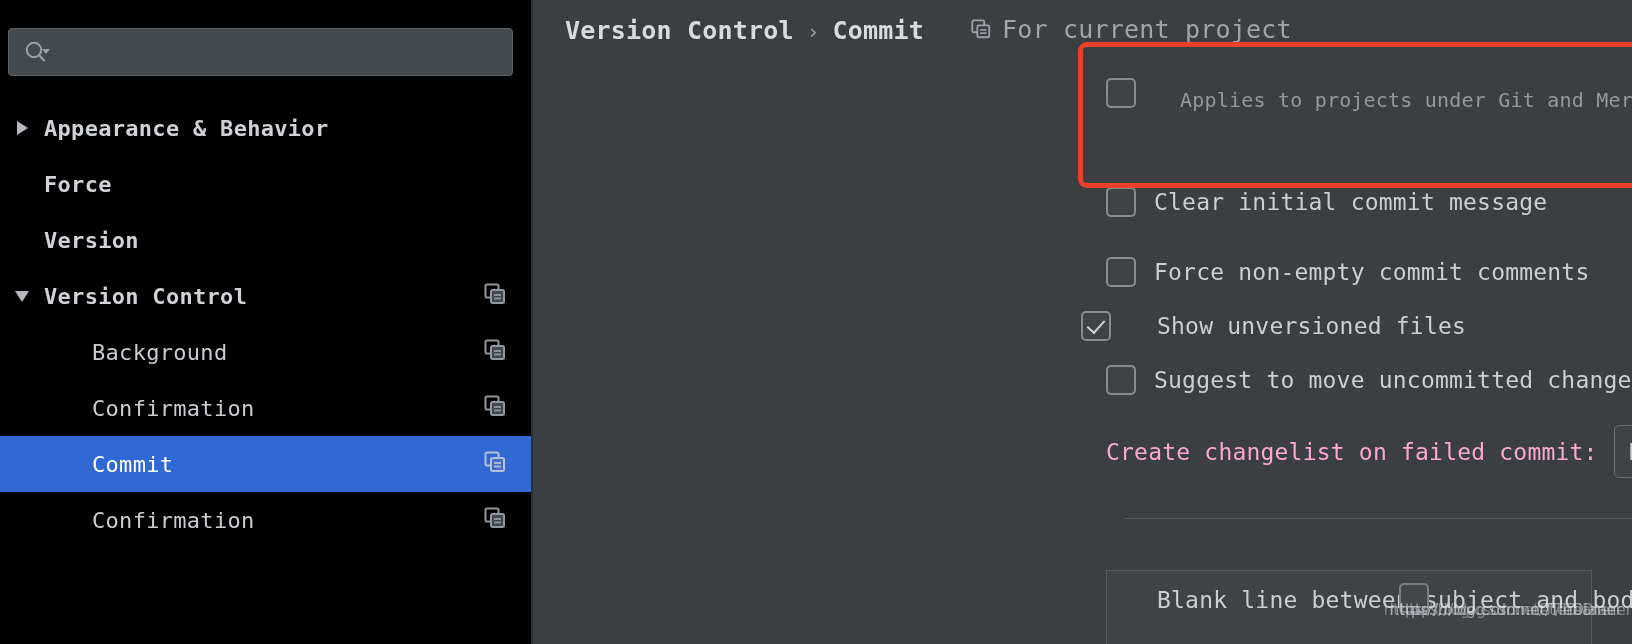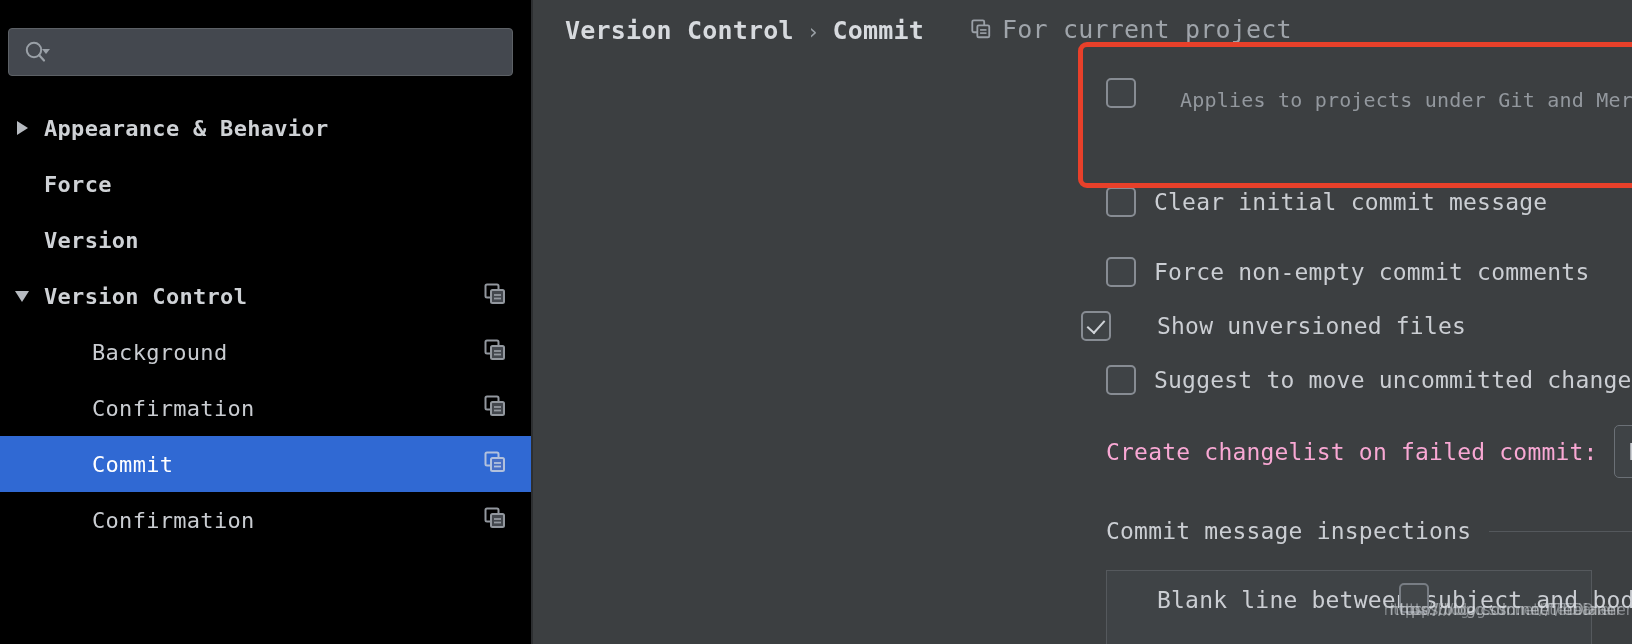--- a/index.html
+++ b/index.html
@@ -474,21 +474,20 @@
 
     <div class="combo-row">
       <span class="combo-label">Create changelist on failed commit:</span>
       <span class="combo">
         <span class="combo-value">No</span>
 
       </span>
     </div>
 
     <div class="section-head">
-      <span class="section-title">Commit message inspections</span>
       <span class="section-rule"></span>
     </div>
 
     <div class="inspect-panel">
       <span class="inspect-item">Blank line between subject and body</span>
       <span class="inspect-cb"></span>
     </div>
 
     <div class="watermark">
       <span class="wm-line wm-a">https://blog.csdn.net/TieDianer</span>

